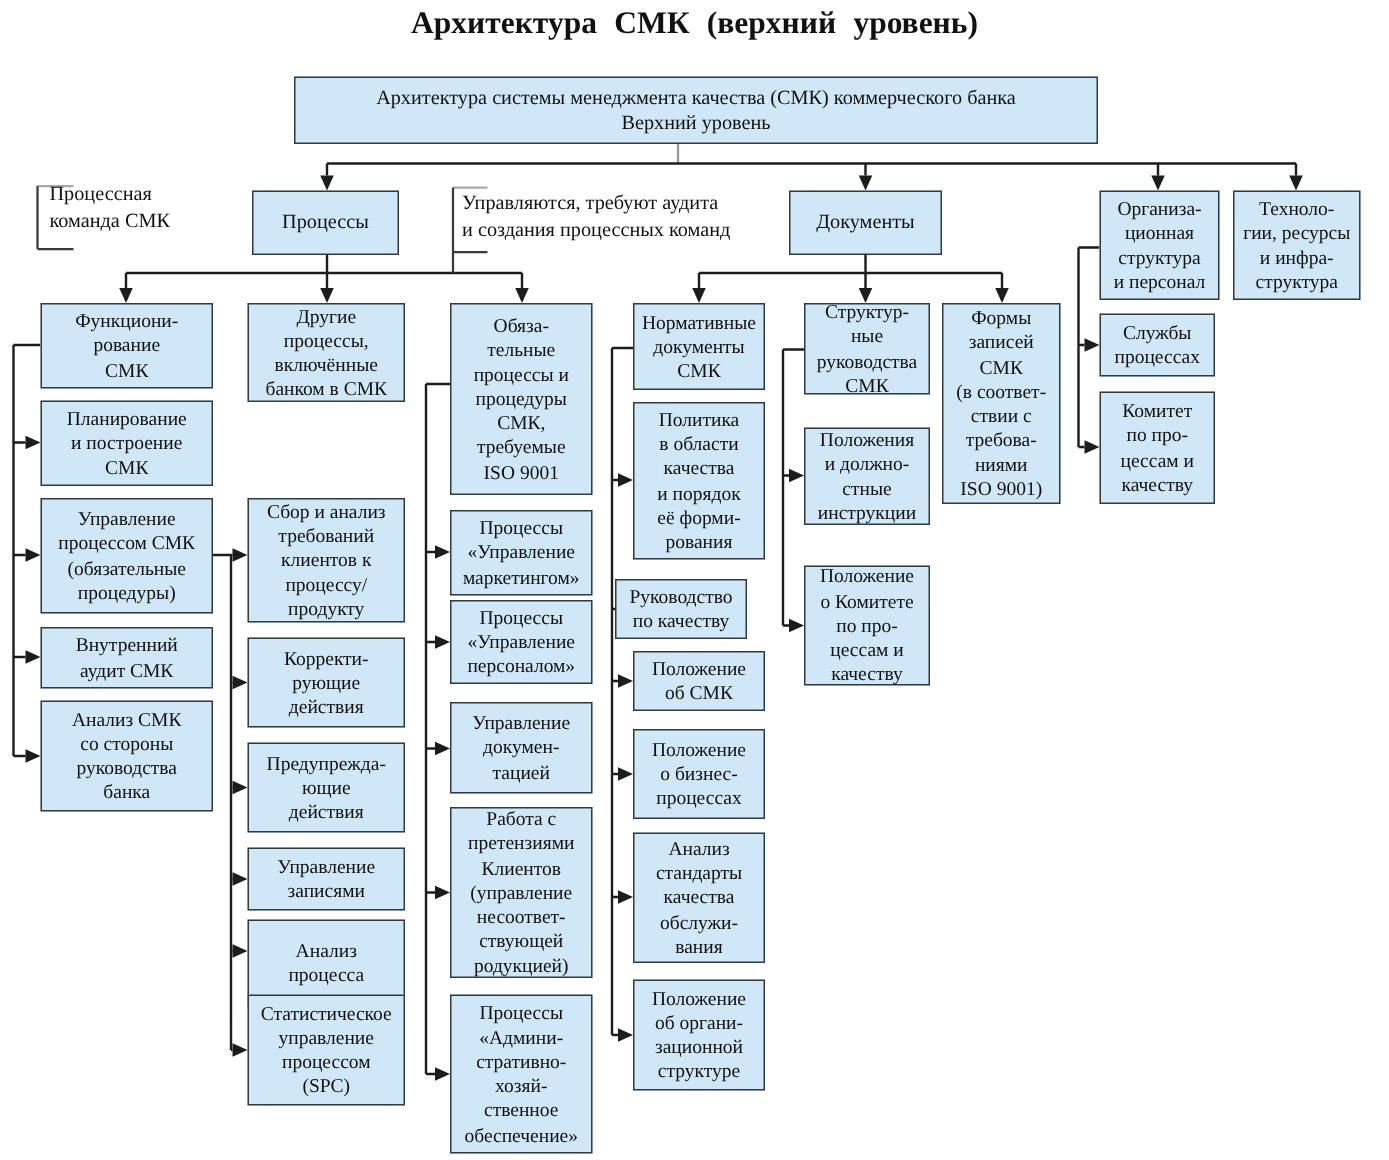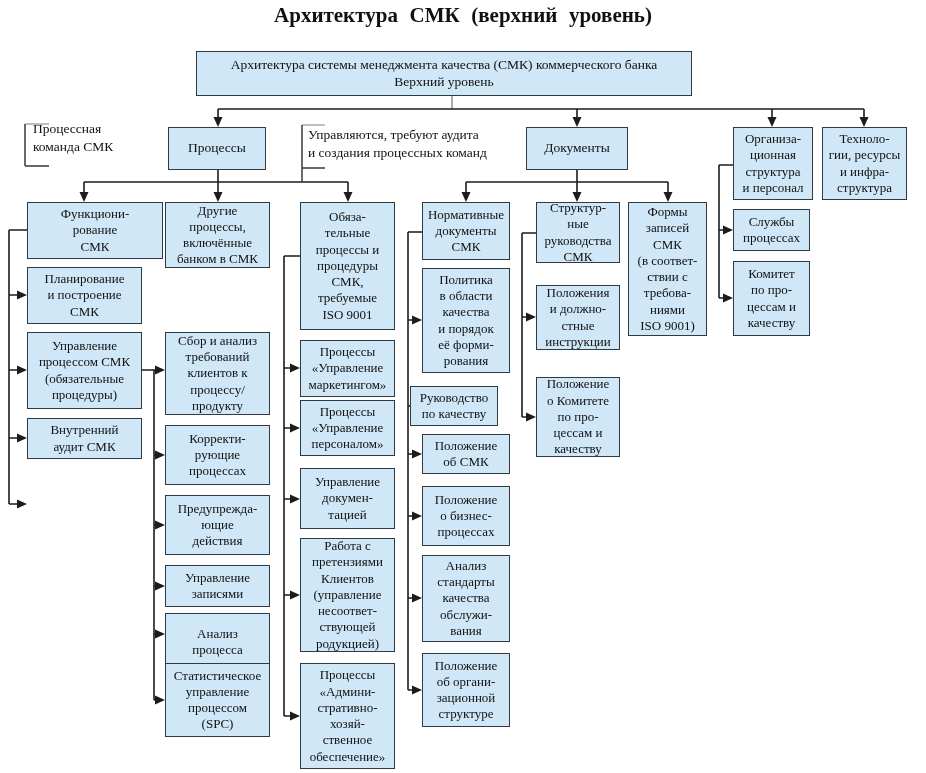--- a/index.html
+++ b/index.html
@@ -112,35 +112,35 @@
       <path d="M302 125 H325" stroke="#a8a8a8"></path>
       <path d="M302 125 V182 M302 168 H325" stroke="#3a3a3a"></path>
     </g>
   </svg>
 
   <div class="lbl" style="left:33px;top:120px;width:115px;">Процессная
 команда СМК</div>
   <div class="lbl" style="left:308px;top:126px;width:215px;">Управляются, требуют аудита
 и создания процессных команд</div>
 
-  <div class="node big" style="left:196px;top:51px;width:496px;height:45px;">Архитектура системы менеджмента качества (СМК) коммерческого банка
+  <div class="node big" style="left:196px;top:51px;width:536px;height:45px;">Архитектура системы менеджмента качества (СМК) коммерческого банка
 Верхний уровень</div>
 
   <div class="node big" style="left:168px;top:127px;width:98px;height:43px;">Процессы</div>
   <div class="node big" style="left:526px;top:127px;width:102px;height:43px;">Документы</div>
   <div class="node" style="left:733px;top:127px;width:80px;height:73px;">Организа-
 ционная
 структура
 и персонал</div>
   <div class="node" style="left:822px;top:127px;width:85px;height:73px;">Техноло-
 гии, ресурсы
 и инфра-
 структура</div>
 
-  <div class="node" style="left:27px;top:202px;width:136px;height:57px;">Функциони-
+  <div class="node" style="left:27px;top:202px;width:115px;height:57px;">Функциони-
 рование
 СМК</div>
   <div class="node" style="left:165px;top:202px;width:105px;height:66px;">Другие
 процессы,
 включённые
 банком в СМК</div>
   <div class="node" style="left:300px;top:202px;width:95px;height:128px;">Обяза-
 тельные
 процессы и
 процедуры
@@ -165,29 +165,33 @@
 
   <div class="node" style="left:27px;top:267px;width:115px;height:57px;">Планирование
 и построение
 СМК</div>
   <div class="node" style="left:27px;top:332px;width:115px;height:77px;">Управление
 процессом СМК
 (обязательные
 процедуры)</div>
   <div class="node" style="left:27px;top:418px;width:115px;height:41px;">Внутренний
 аудит СМК</div>
+  <div class="node" style="left:27px;top:467px;width:115px;height:74px;">Анализ СМК
+со стороны
+руководства
+банка</div>
 
   <div class="node" style="left:165px;top:332px;width:105px;height:83px;">Сбор и анализ
 требований
 клиентов к
 процессу/
 продукту</div>
   <div class="node" style="left:165px;top:425px;width:105px;height:60px;">Корректи-
 рующие
-процессах</div>
+действия</div>
   <div class="node" style="left:165px;top:495px;width:105px;height:60px;">Предупрежда-
 ющие
 действия</div>
   <div class="node" style="left:165px;top:565px;width:105px;height:42px;">Управление
 записями</div>
   <div class="node" style="left:165px;top:613px;width:105px;height:58px;">Анализ
 процесса</div>
   <div class="node" style="left:165px;top:663px;width:105px;height:74px;">Статистическое
 управление
 процессом

